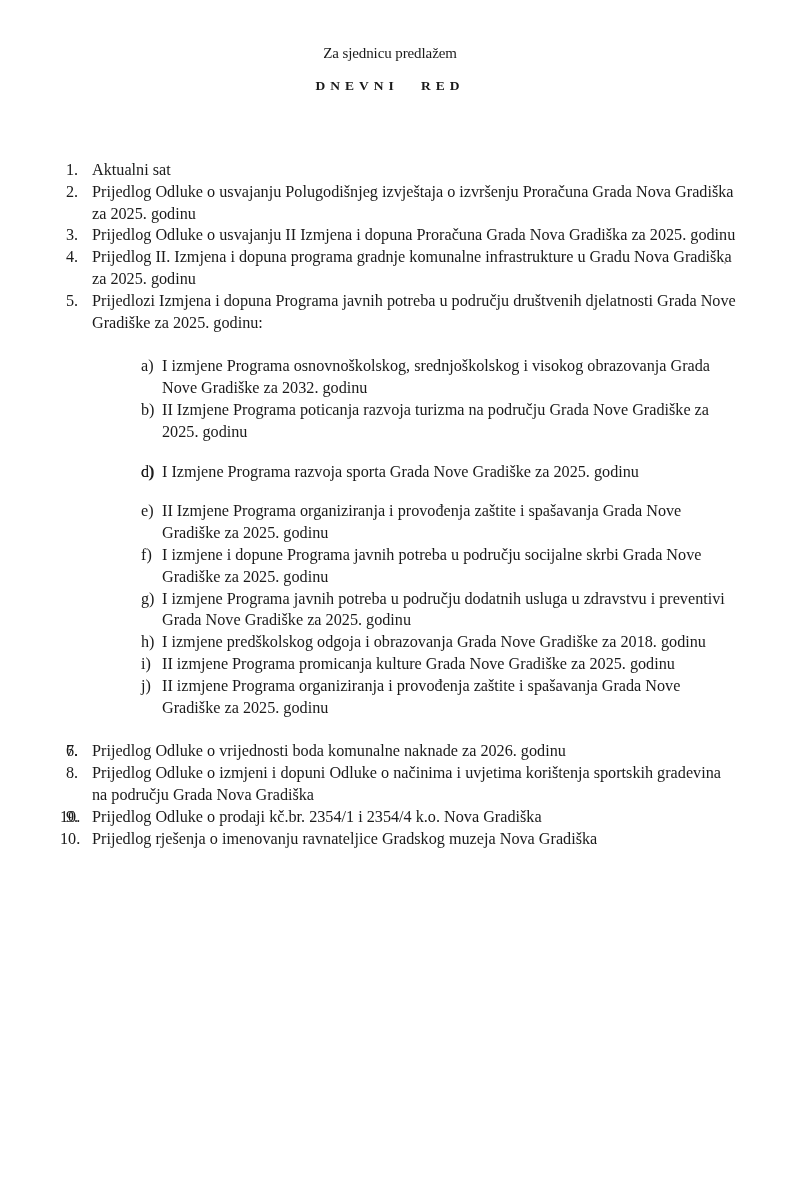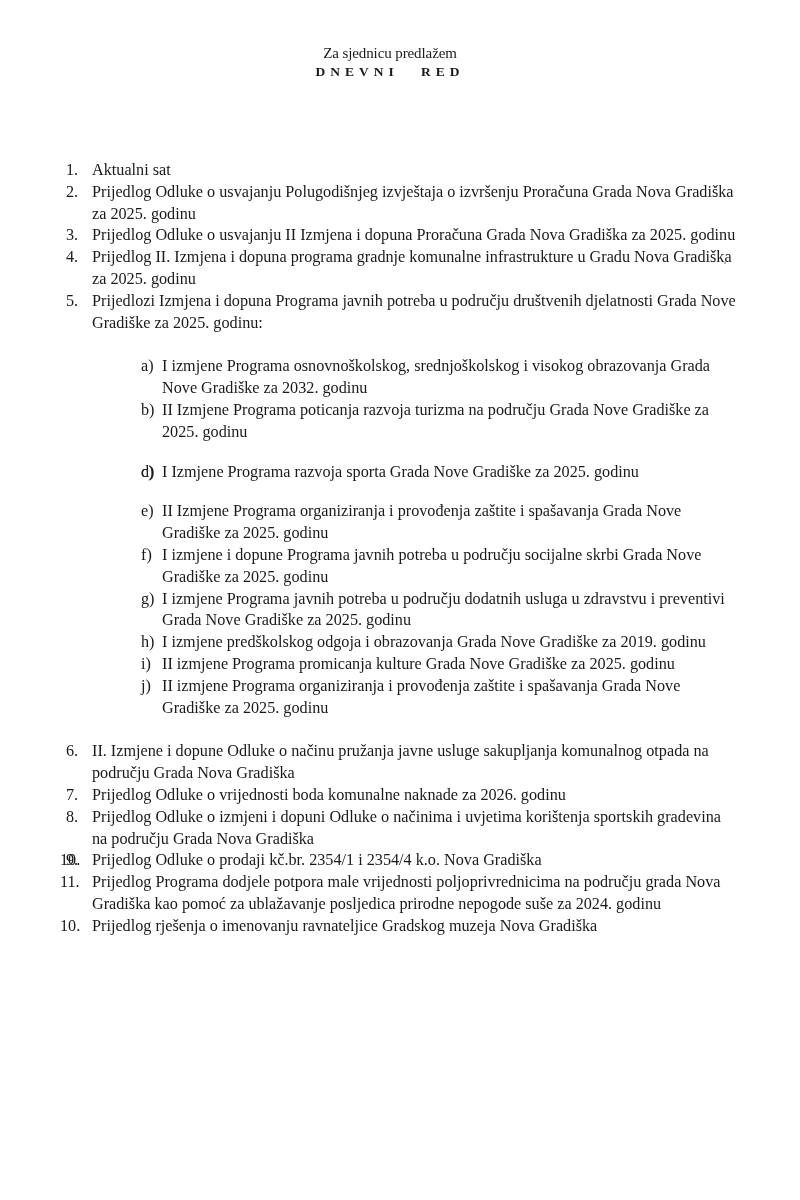--- a/index.html
+++ b/index.html
@@ -32,21 +32,21 @@
       letter-spacing: -0.1px;
       padding-left: 20px;
     }
     .header .title {
       font-size: 13.5px;
       font-weight: bold;
       letter-spacing: 5px;
       line-height: 18px;
       word-spacing: 14px;
       padding-left: 20px;
-      margin-top: 1px;
+      margin-top: 15px;
     }
     .agenda {
       position: absolute;
       left: 0; top: 144px;
       width: 800px;
       font-size: 16.2px;
       line-height: 21.8px;
     }
     .item {
       position: relative;
@@ -151,35 +151,34 @@
       <div class="sub">
         <span class="letter">f)</span>
         <span class="text">I izmjene i dopune Programa javnih potreba u području socijalne skrbi Grada Nove Gradiške za 2025. godinu</span>
       </div>
       <div class="sub">
         <span class="letter">g)</span>
         <span class="text">I izmjene Programa javnih potreba u području dodatnih usluga u zdravstvu i preventivi Grada Nove Gradiške za 2025. godinu</span>
       </div>
       <div class="sub">
         <span class="letter">h)</span>
-        <span class="text">I izmjene predškolskog odgoja i obrazovanja Grada Nove Gradiške za 2019. godinu</span>
+        <span class="text">I izmjene predškolskog odgoja i obrazovanja Grada Nove Gradiške za 2018. godinu</span>
       </div>
       <div class="sub">
         <span class="letter">i)</span>
         <span class="text">II izmjene Programa promicanja kulture Grada Nove Gradiške za 2025. godinu</span>
       </div>
       <div class="sub">
         <span class="letter">j)</span>
         <span class="text">II izmjene Programa organiziranja i provođenja zaštite i spašavanja Grada Nove Gradiške za 2025. godinu</span>
       </div>
     </div>
 
     <div class="item">
       <span class="num">6.</span>
-      <span class="text">II. Izmjene i dopune Odluke o načinu pružanja javne usluge sakupljanja komunalnog otpada na području Grada Nova Gradiška</span>
     </div>
 
     <div class="item">
       <span class="num">7.</span>
       <span class="text">Prijedlog Odluke o vrijednosti boda komunalne naknade za 2026. godinu</span>
     </div>
 
     <div class="item">
       <span class="num">8.</span>
       <span class="text">Prijedlog Odluke o izmjeni i dopuni Odluke o načinima i uvjetima korištenja sportskih gradevina na području Grada Nova Gradiška</span>
@@ -187,24 +186,20 @@
 
     <div class="item">
       <span class="num">9.</span>
     </div>
 
     <div class="item two-digit">
       <span class="num">10.</span>
       <span class="text">Prijedlog Odluke o prodaji kč.br. 2354/1 i 2354/4 k.o. Nova Gradiška</span>
     </div>
 
-    <div class="item two-digit">
-      <span class="num">11.</span>
-      <span class="text">Prijedlog Programa dodjele potpora male vrijednosti poljoprivrednicima na području grada Nova Gradiška kao pomoć za ublažavanje posljedica prirodne nepogode suše za 2024. godinu</span>
-    </div>
 
 
     <div class="item two-digit">
       <span class="num">10.</span>
       <span class="text">Prijedlog rješenja o imenovanju ravnateljice Gradskog muzeja Nova Gradiška</span>
     </div>
 
   </div>
 
   <div class="scan-dot"></div>

